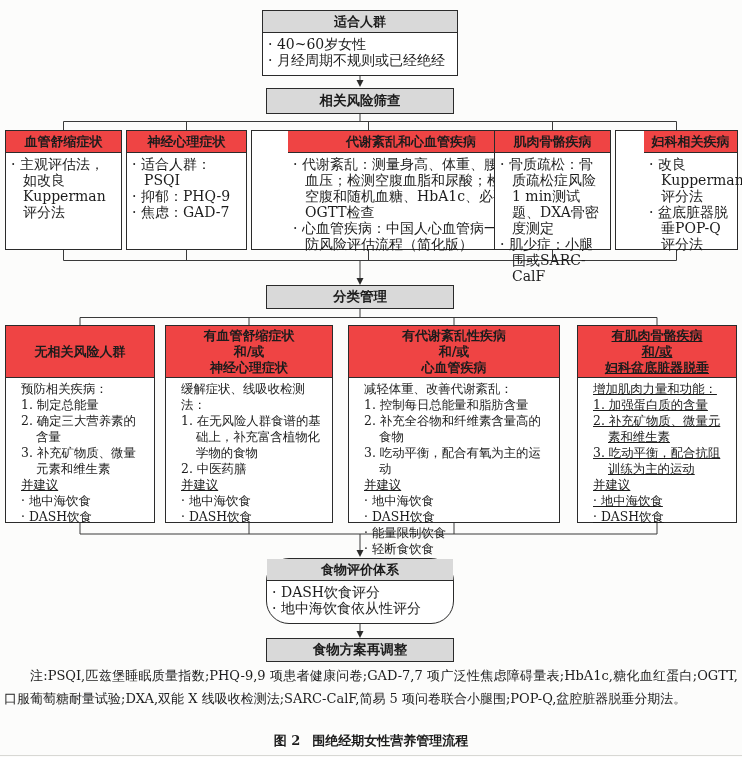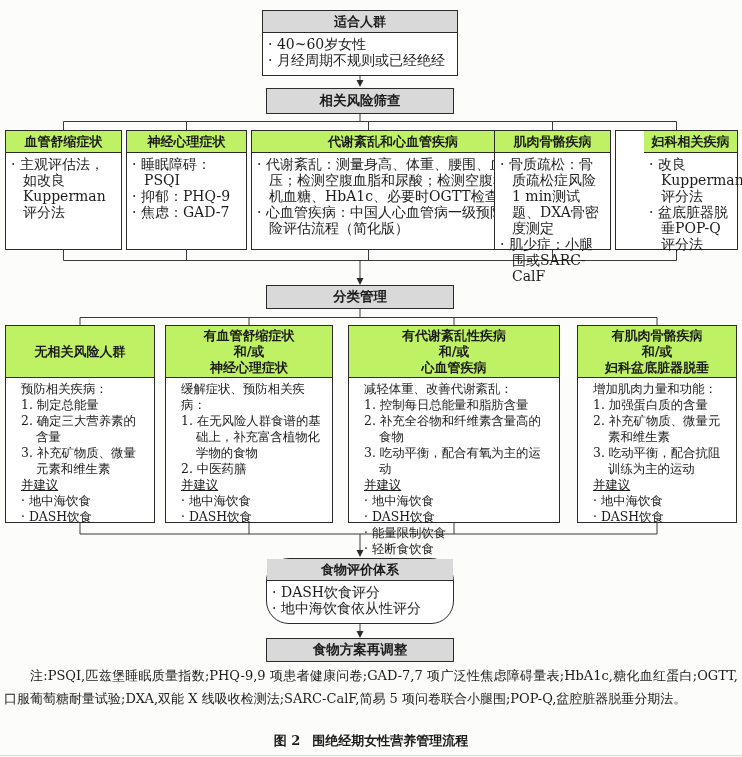--- a/index.html
+++ b/index.html
@@ -1,20 +1,20 @@
 <!DOCTYPE html>
 <html><head>
 <meta charset="utf-8">
 <style>
   html,body{margin:0;padding:0;}
   body{background:#ffffff;font-family:"DejaVu Serif","Liberation Serif",serif;color:#1c1c1c;}
   #canvas{position:relative;width:742px;height:757px;background:#fcfcfb;overflow:hidden;}
   svg.wires{position:absolute;left:0;top:0;z-index:1;}
   .box{position:absolute;box-sizing:border-box;border:1px solid #2b2b2b;background:#fff;z-index:2;}
-  .hdr{box-sizing:border-box;border-bottom:1px solid #2b2b2b;background:#bef264;display:flex;flex-direction:column;
+  .hdr{box-sizing:border-box;border-bottom:1px solid #2b2b2b;background:#ef4444;display:flex;flex-direction:column;
        align-items:center;justify-content:center;text-align:center;font-weight:bold;font-size:13px;line-height:16px;}
   .hdr.single{height:22px;}
   .hdr.tall{height:52px;}
   .graybar{position:absolute;box-sizing:border-box;border:1px solid #2b2b2b;background:#d9d9d9;z-index:2;
        display:flex;align-items:center;justify-content:center;font-weight:bold;font-size:13.5px;}
   .ghdr{background:#d9d9d9;}
   .content{box-sizing:border-box;padding:3px 6px 2px 5px;font-size:14px;line-height:16px;}
   .cat .content{font-size:12.4px;margin-left:10px;}
   .li{padding-left:12px;text-indent:-12px;}
   .num{padding-left:15px;text-indent:-15px;}
@@ -87,26 +87,26 @@
 
   <div class="box" style="left:5px;top:130px;width:117px;height:120px;">
     <div class="hdr single">血管舒缩症状</div>
     <div class="content">
       <div class="li">· 主观评估法，如改良Kupperman评分法</div>
     </div>
   </div>
   <div class="box" style="left:126px;top:130px;width:121px;height:120px;">
     <div class="hdr single">神经心理症状</div>
     <div class="content">
-      <div class="li">· 睡眠障碍：PSQI</div>
+      <div class="li">· 适合人群：PSQI</div>
       <div class="li">· 抑郁：PHQ-9</div>
       <div class="li">· 焦虑：GAD-7</div>
     </div>
   </div>
-  <div class="box" style="left:251px;top:130px;width:284px;height:120px;">
+  <div class="box" style="left:251px;top:130px;width:284px;height:120px;padding-left:36px;">
     <div class="hdr single">代谢紊乱和心血管疾病</div>
     <div class="content">
       <div class="li">· 代谢紊乱：测量身高、体重、腰围、血压；检测空腹血脂和尿酸；检测空腹和随机血糖、HbA1c、必要时OGTT检查</div>
       <div class="li">· 心血管疾病：中国人心血管病一级预防风险评估流程（简化版）</div>
     </div>
   </div>
   <div class="box" style="left:494px;top:130px;width:117px;height:120px;">
     <div class="hdr single">肌肉骨骼疾病</div>
     <div class="content">
       <div class="li">· 骨质疏松：骨质疏松症风险1 min测试题、DXA骨密度测定</div>
@@ -142,21 +142,21 @@
     </div>
   </div>
 
   <div class="box cat" style="left:165px;top:325px;width:168px;height:198px;">
     <div class="hdr tall">
       <span>有血管舒缩症状</span>
       <span>和/或</span>
       <span>神经心理症状</span>
     </div>
     <div class="content">
-      <div>缓解症状、预防相关疾病：</div>
+      <div>缓解症状、线吸收检测法：</div>
       <div class="num">1. 在无风险人群食谱的基础上，补充富含植物化学物的食物</div>
       <div class="num">2. 中医药膳</div>
       <div class="num"></div>
       <div class="adv"><span>并建议</span></div>
       <div class="li">· 地中海饮食</div>
       <div class="li">· DASH饮食</div>
       <div class="li"></div>
       <div class="li"></div>
     </div>
   </div>
@@ -173,21 +173,21 @@
       <div class="num">2. 补充全谷物和纤维素含量高的食物</div>
       <div class="num">3. 吃动平衡，配合有氧为主的运动</div>
       <div class="adv"><span>并建议</span></div>
       <div class="li">· 地中海饮食</div>
       <div class="li">· DASH饮食</div>
       <div class="li">· 能量限制饮食</div>
       <div class="li">· 轻断食饮食</div>
     </div>
   </div>
 
-  <div class="box cat" style="left:577px;top:325px;width:160px;height:198px;">
+  <div class="box cat" style="left:577px;top:325px;width:160px;height:198px;text-decoration:underline;">
     <div class="hdr tall">
       <span>有肌肉骨骼疾病</span>
       <span>和/或</span>
       <span>妇科盆底脏器脱垂</span>
     </div>
     <div class="content">
       <div>增加肌肉力量和功能：</div>
       <div class="num">1. 加强蛋白质的含量</div>
       <div class="num">2. 补充矿物质、微量元素和维生素</div>
       <div class="num">3. 吃动平衡，配合抗阻训练为主的运动</div>

